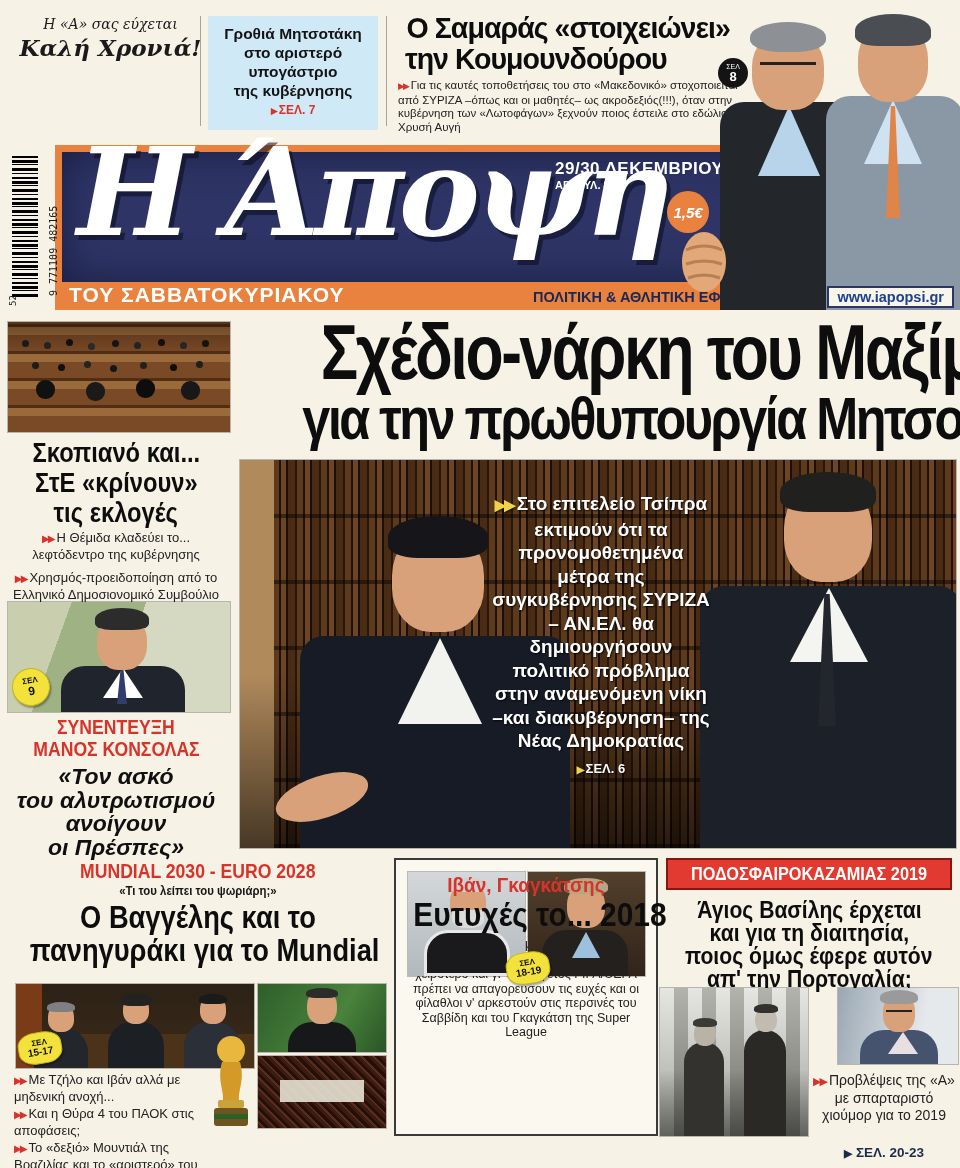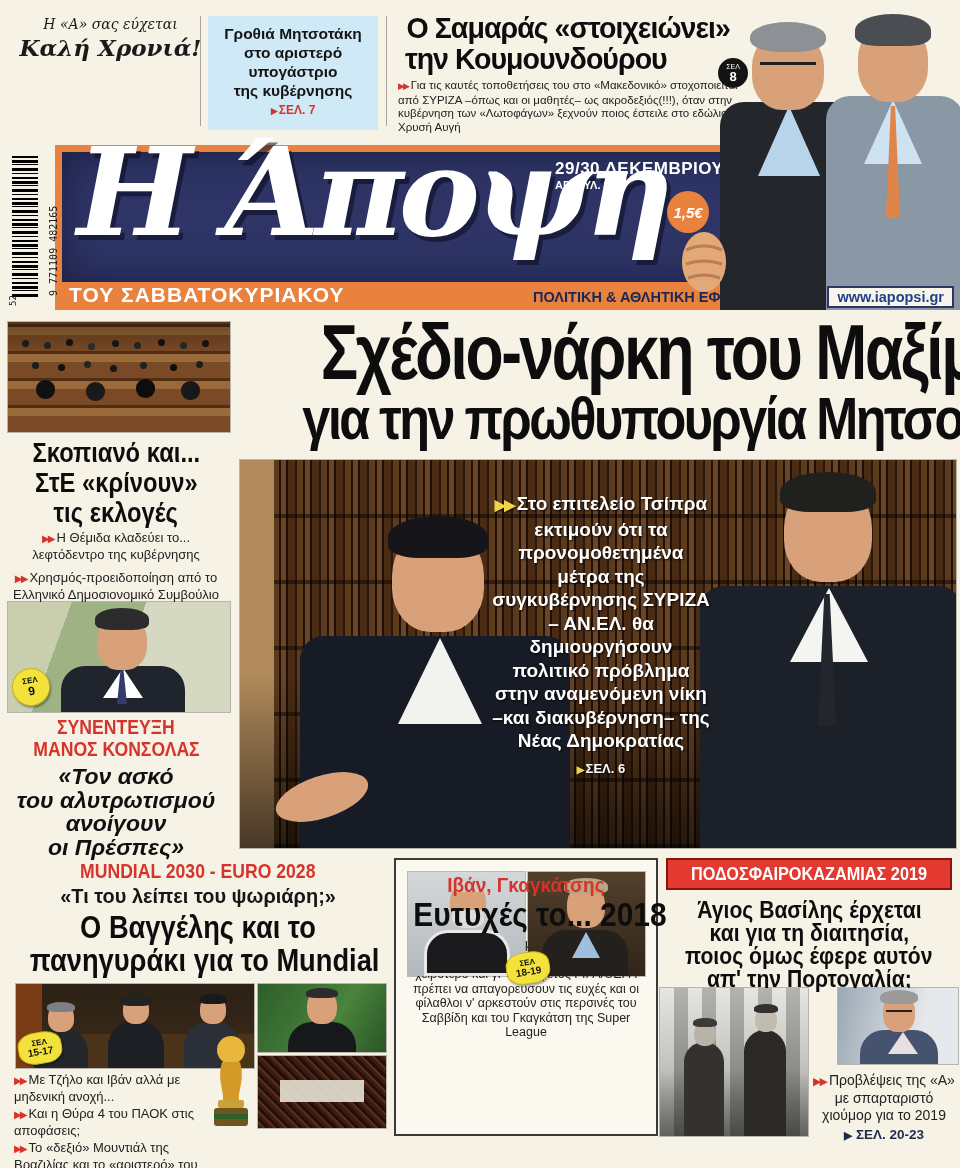--- a/index.html
+++ b/index.html
@@ -245,21 +245,21 @@
     <div class="abs ctr" id="main-caption" style="left:252px;top:32px;width:218px;">
       <span class="arrows">▶▶</span><span>Στο επιτελείο Τσίπρα εκτιμούν ότι τα προνομοθετημένα μέτρα της συγκυβέρνησης ΣΥΡΙΖΑ – ΑΝ.ΕΛ. θα δημιουργήσουν πολιτικό πρόβλημα στην αναμενόμενη νίκη –και διακυβέρνηση– της Νέας Δημοκρατίας</span>
       <div style="font-size:13px;margin-top:4px;">
         <span class="arrows" style="color:#f0d34a;">▶</span><span style="color:#fff;">ΣΕΛ. 6</span>
       </div>
     </div>
   </div>
 
   <div class="abs ctr" style="left:6px;top:860px;width:384px;">
     <div class="kicker-red" style="font-size:20px;"><span class="cnd">MUNDIAL 2030 - EURO 2028</span></div>
-    <div class="bold" style="font-size:21px;margin-top:1px;"><span class="cnd95">«Τι του λείπει του ψωριάρη;»</span></div>
+    <div class="bold" style="font-size:12px;margin-top:1px;"><span class="cnd95">«Τι του λείπει του ψωριάρη;»</span></div>
     <div class="sec-h" style="font-size:31px;line-height:33px;margin-top:3px;">
       <span class="cnd">Ο Βαγγέλης και το</span><br>
       <span class="cnd">πανηγυράκι για το Mundial</span>
     </div>
   </div>
 
   <div class="abs photo meetingbg" style="left:16px;top:984px;width:238px;height:84px;">
     <div class="person" style="left:18px;top:18px;width:60px;height:66px;">
       <div class="p-torso" style="left:0;top:26px;width:54px;height:40px;background:#23262b;"></div>
       <div class="p-head" style="left:14px;top:2px;width:26px;height:28px;"></div>
@@ -358,18 +358,18 @@
     <div class="person" style="left:28px;top:4px;width:66px;height:72px;">
       <div class="p-torso" style="left:-6px;top:38px;width:78px;height:38px;background:#46536e;"></div>
       <div class="p-shirt" style="left:22px;top:40px;width:30px;height:22px;background:#e8dfe2;"></div>
       <div class="p-head" style="left:17px;top:2px;width:32px;height:38px;"></div>
       <div class="p-hair" style="left:14px;top:-2px;width:38px;height:14px;background:#9a9a9a;"></div>
       <div class="p-glasses" style="left:20px;top:18px;width:26px;border-top-width:2px;"></div>
     </div>
   </div>
   <div class="abs ctr" style="left:808px;top:1072px;width:152px;font-size:14px;line-height:17px;color:#222;">
     <span class="arrows">▶▶</span><span>Προβλέψεις της «Α» με σπαρταριστό χιούμορ για το 2019</span>
-    <div style="font-size:13.5px;margin-top:2px;font-weight:bold;color:#1c2a4a;">
+    <div style="font-size:13.5px;margin-top:20px;font-weight:bold;color:#1c2a4a;">
       <span style="font-size:.8em;">▶</span> <span>ΣΕΛ. 20-23</span>
     </div>
   </div>
 
 </div>
 
 </body></html>

